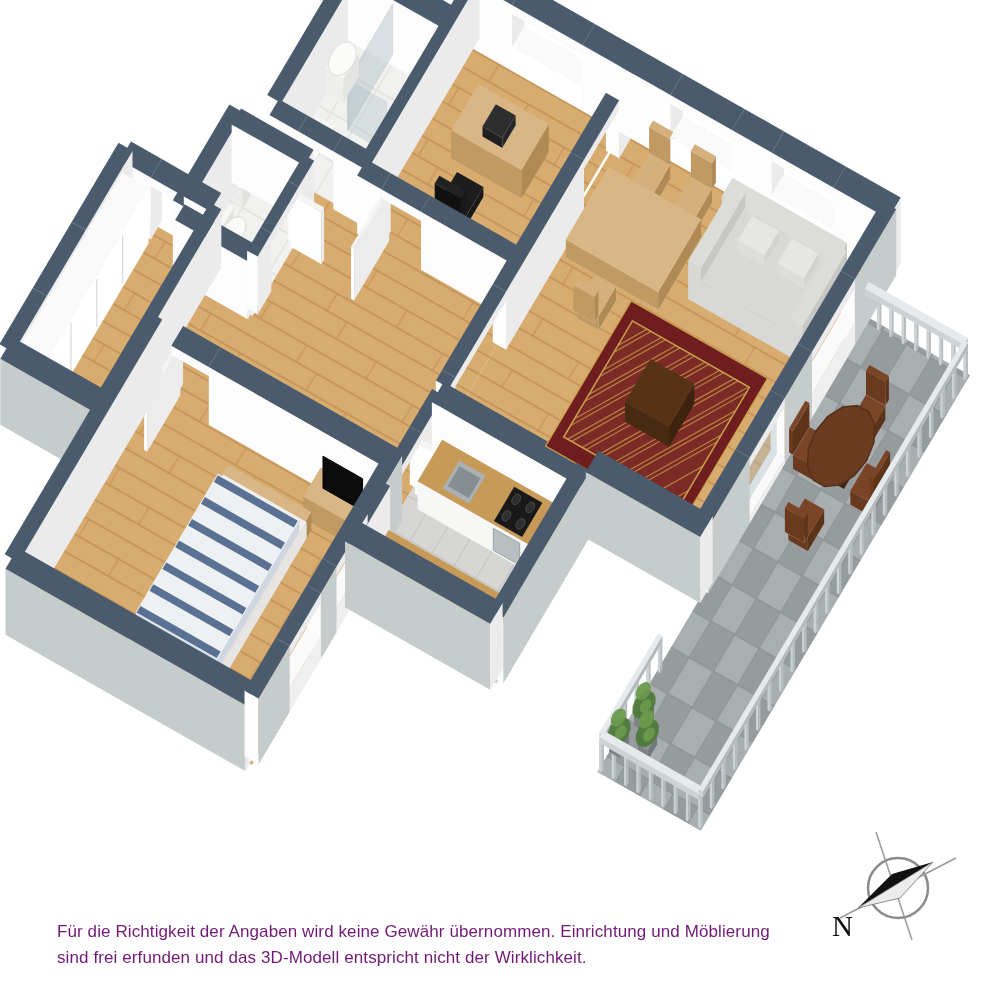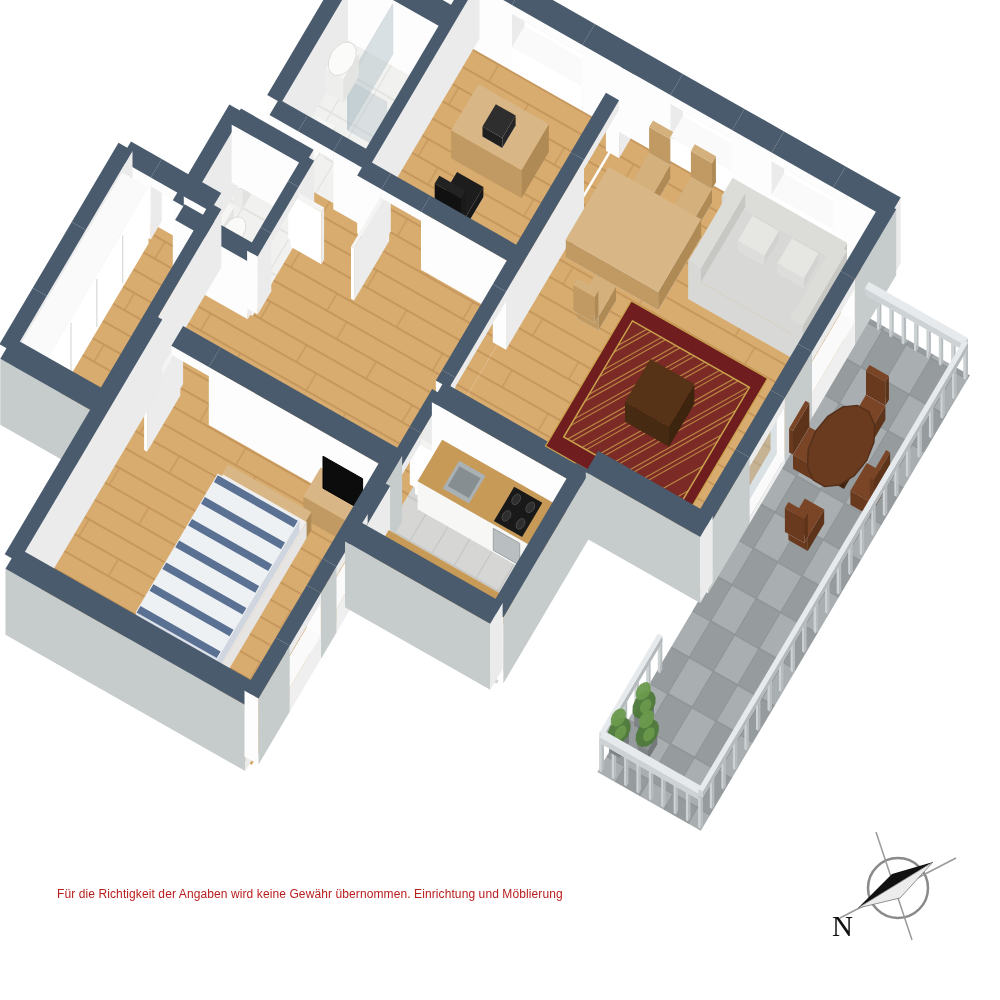--- a/index.html
+++ b/index.html
@@ -2,22 +2,22 @@
 <html><head>
 <meta charset="utf-8">
 <style>
   html,body{margin:0;padding:0;}
   body{
     width:1000px;height:1000px;position:relative;overflow:hidden;
     background:#ffffff;font-family:"Liberation Sans", sans-serif;
   }
   #plan-wrap{position:absolute;left:0;top:0;width:1000px;height:1000px;}
   #disclaimer{
-    position:absolute;left:57px;top:881px;width:780px;
-    font-size:12px;line-height:26px;color:#b91c1c;letter-spacing:0.1px;
+    position:absolute;left:57px;top:919px;width:780px;
+    font-size:17px;line-height:26px;color:#701a75;letter-spacing:0.1px;
   }
   #compass{position:absolute;left:808px;top:810px;width:180px;height:160px;}
   #compass text{font-family:"Liberation Serif", serif;font-size:29px;fill:#111;}
 </style>
 </head>
 <body>
 
 <div id="plan-wrap">
   <svg id="plan" width="1000" height="1000" viewBox="0 0 1000 1000">
       <defs>
@@ -987,13 +987,14 @@
   <circle cx="90" cy="78" r="30" fill="none" stroke="#8a8a8a" stroke-width="2.5"></circle>
   <line x1="68" y1="22" x2="104" y2="130" stroke="#9a9a9a" stroke-width="1.5"></line>
   <line x1="32" y1="108" x2="148" y2="48" stroke="#9a9a9a" stroke-width="1.5"></line>
   <polygon points="50,98 84,64 125,52" fill="#111111"></polygon>
   <polygon points="50,98 92,88 125,52" fill="#ececec" stroke="#777" stroke-width="0.8"></polygon>
   <text x="24" y="126">N</text>
 </svg>
 
 <div id="disclaimer">
   <div>Für die Richtigkeit der Angaben wird keine Gewähr übernommen. Einrichtung und Möblierung</div>
+  <div>sind frei erfunden und das 3D-Modell entspricht nicht der Wirklichkeit.</div>
 </div>
 
 </body></html>

